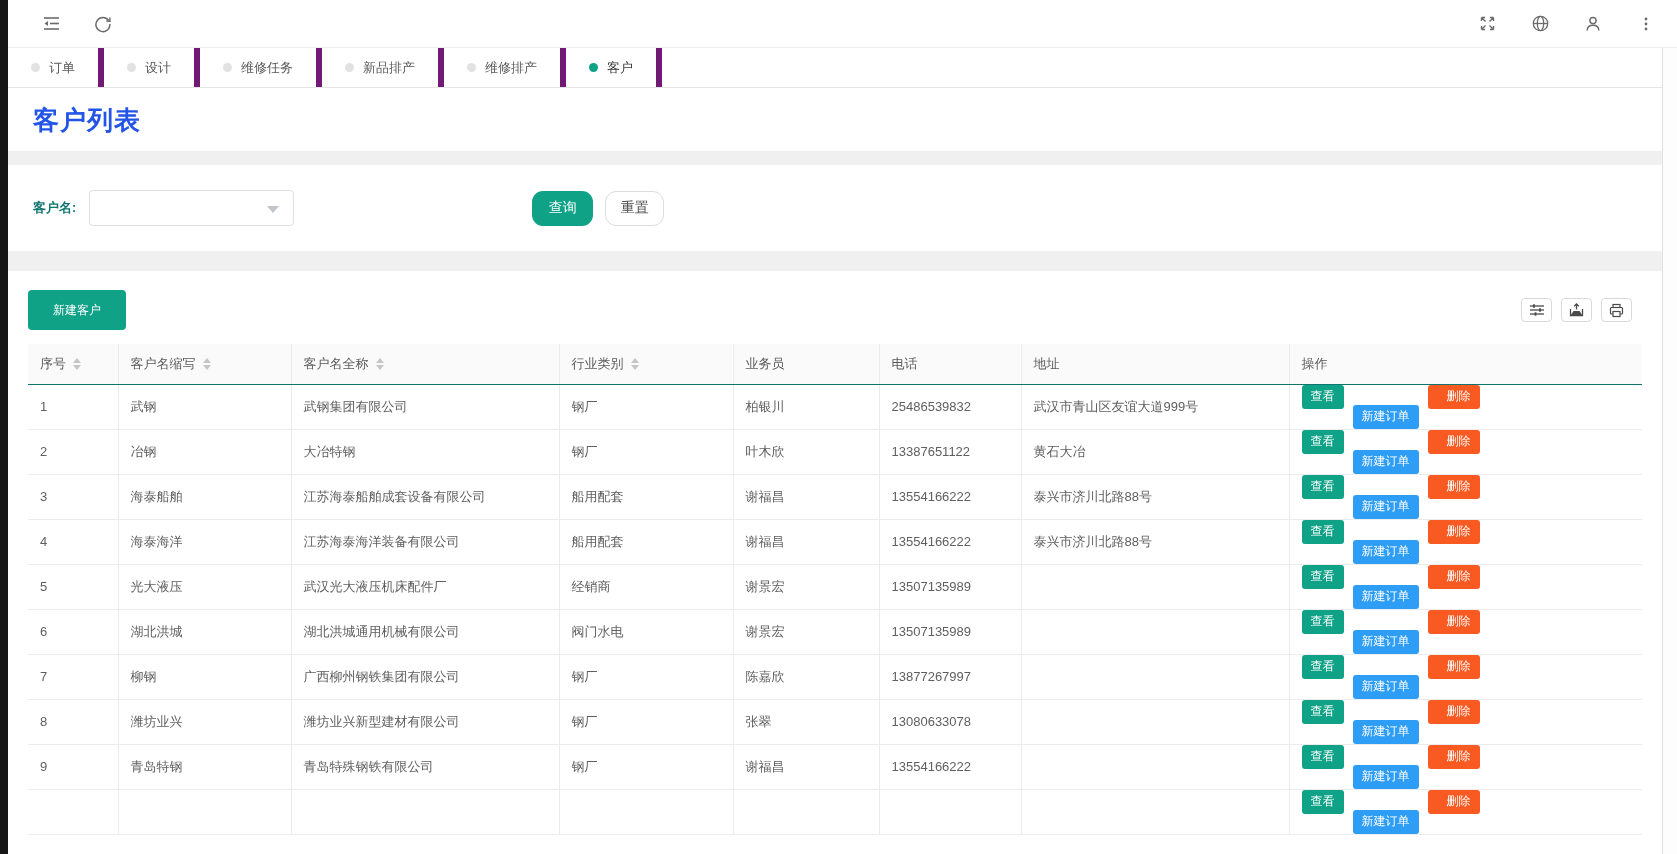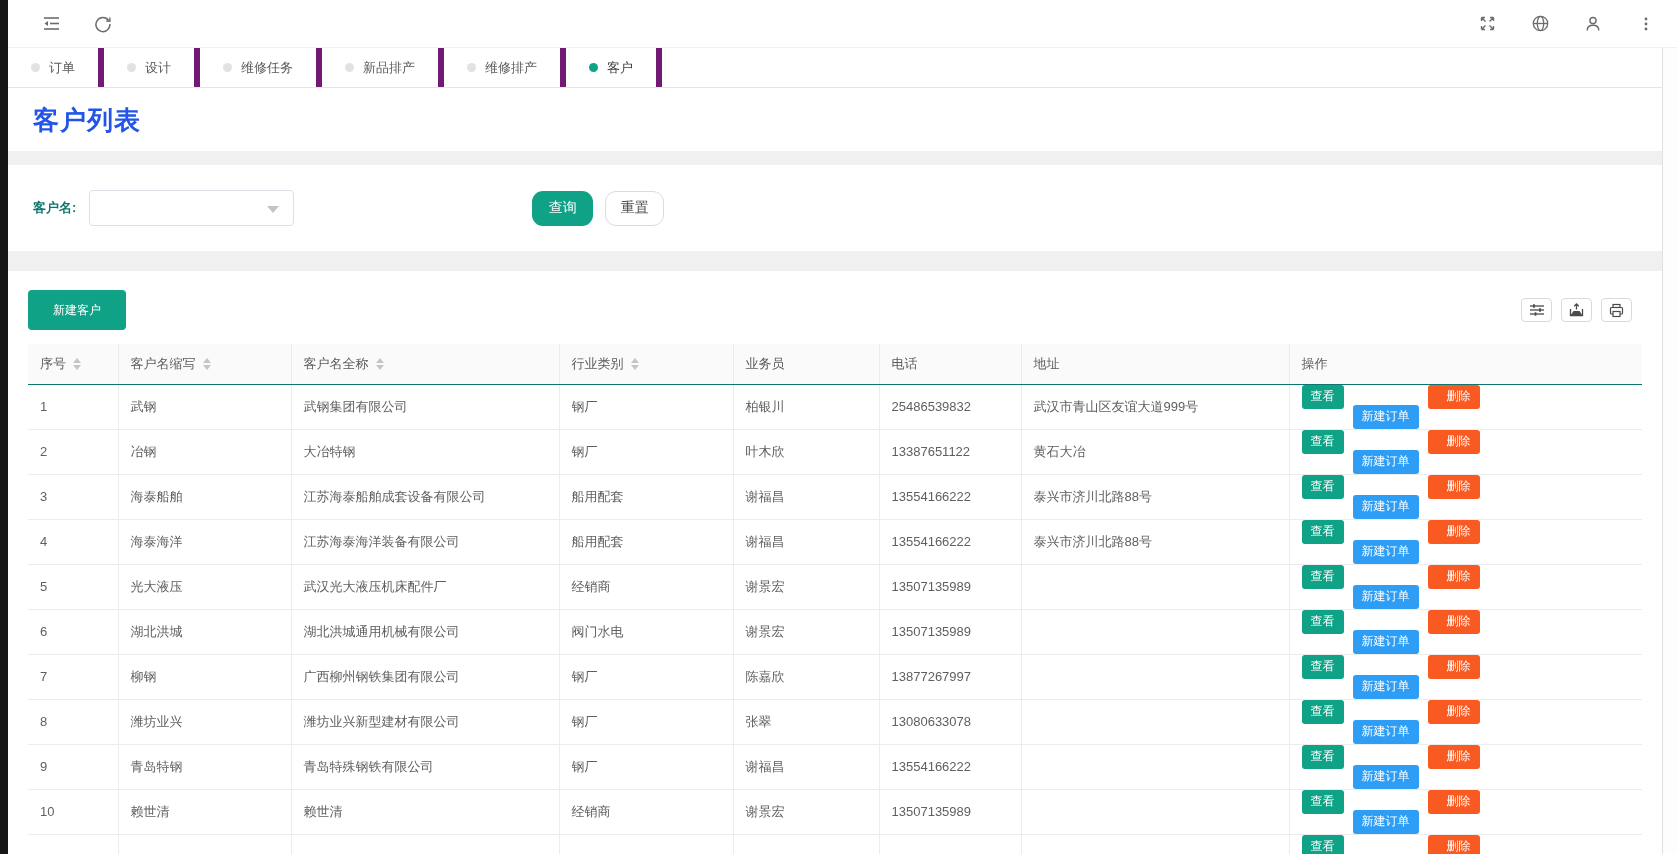--- a/index.html
+++ b/index.html
@@ -438,36 +438,20 @@
                 <td></td>
                 <td>
                   <div class="row-actions">
                     <button class="action-btn act-view">查看</button>
                     <button class="action-btn act-order">新建订单</button>
                     <button class="action-btn act-delete">删除</button>
                   </div>
                 </td>
               </tr>
               <tr>
-                <td>10</td>
-                <td>赖世清</td>
-                <td>赖世清</td>
-                <td>经销商</td>
-                <td>谢景宏</td>
-                <td>13507135989</td>
-                <td></td>
-                <td>
-                  <div class="row-actions">
-                    <button class="action-btn act-view">查看</button>
-                    <button class="action-btn act-order">新建订单</button>
-                    <button class="action-btn act-delete">删除</button>
-                  </div>
-                </td>
-              </tr>
-              <tr>
                 <td></td>
                 <td></td>
                 <td></td>
                 <td></td>
                 <td></td>
                 <td></td>
                 <td></td>
                 <td>
                   <div class="row-actions">
                     <button class="action-btn act-view">查看</button>

